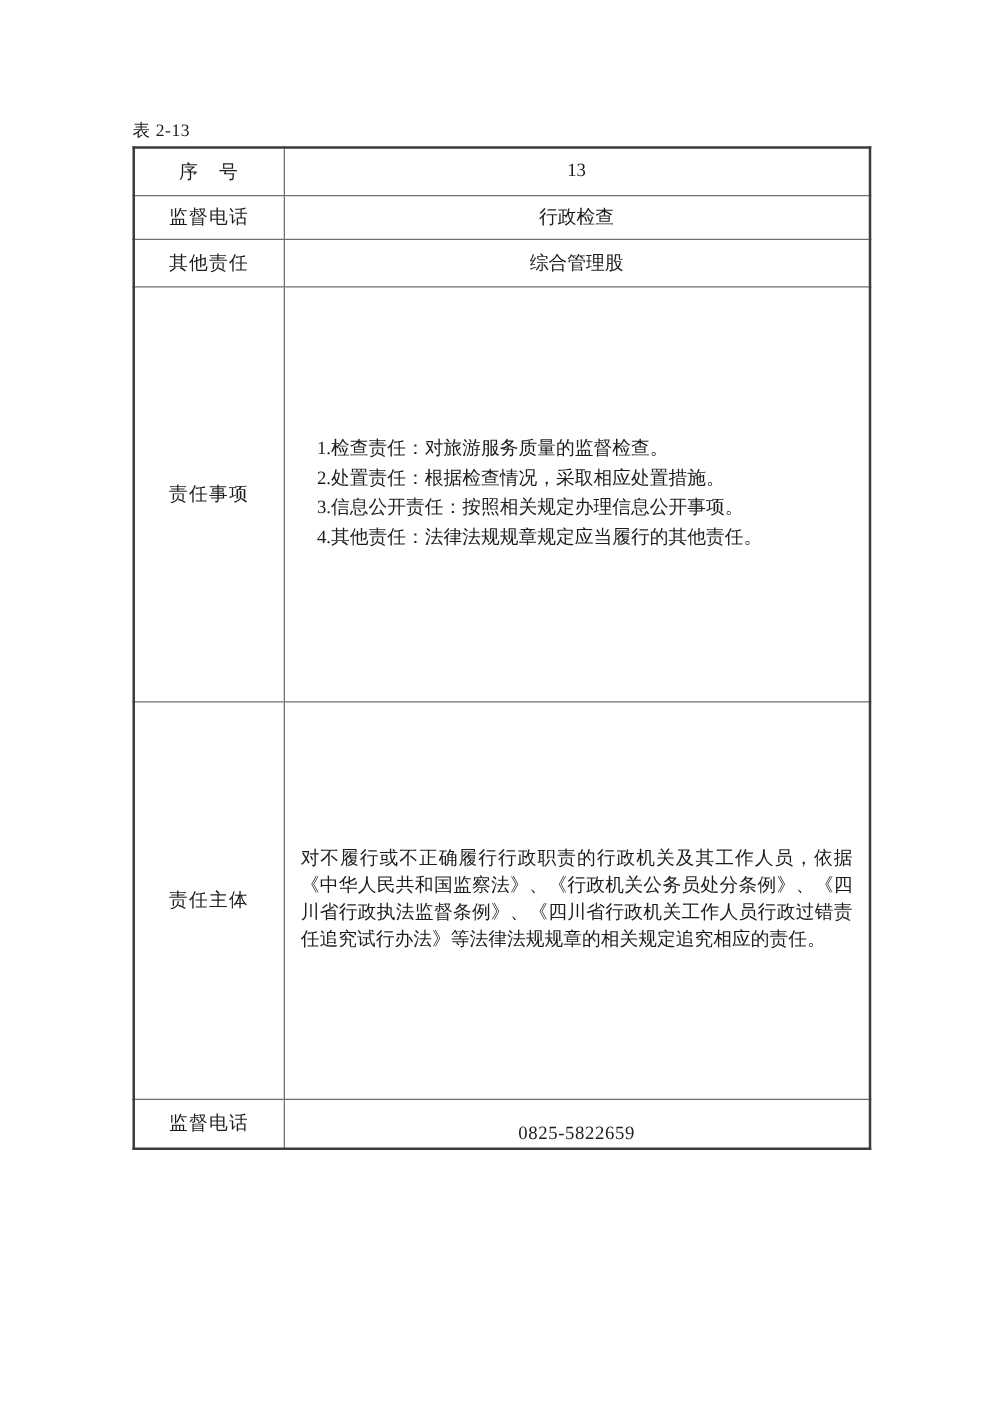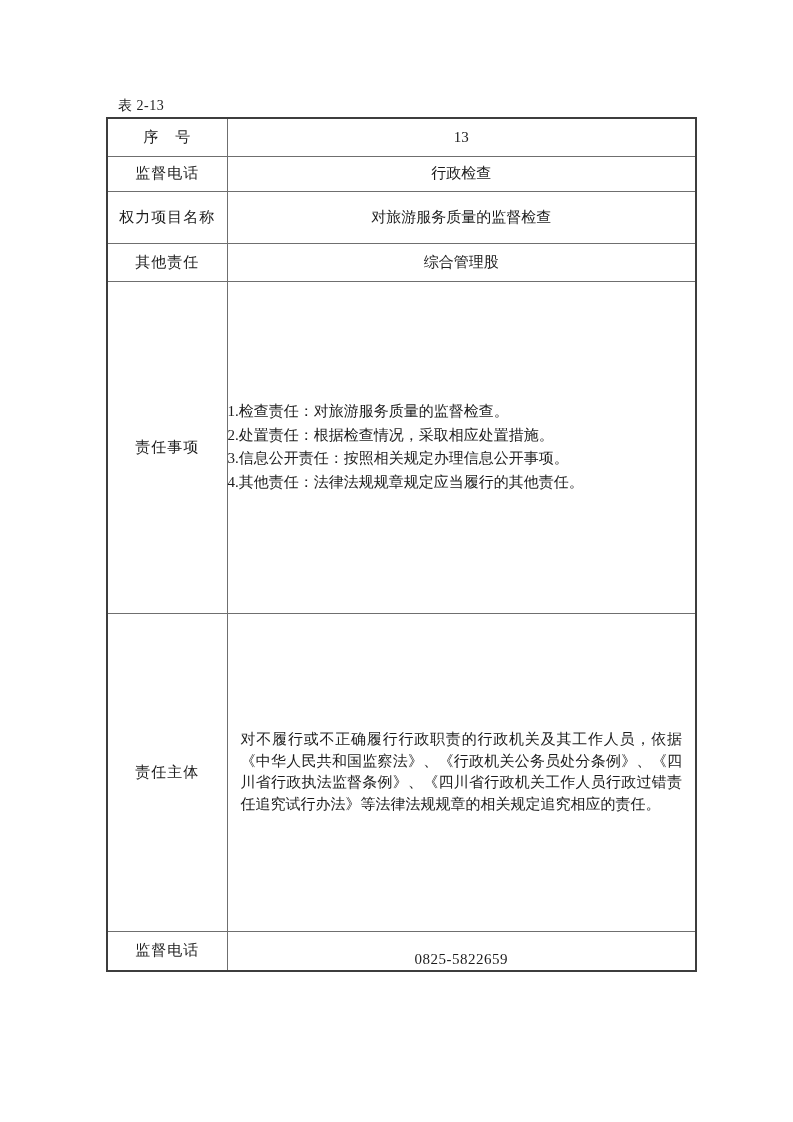--- a/index.html
+++ b/index.html
@@ -11,21 +11,20 @@
     overflow: hidden;
   }
   .doc {
     position: absolute;
     left: 106px;
     top: 98px;
   }
   .caption {
     font-size: 14px;
     line-height: 15px;
-    margin-left: 12px;
     margin-bottom: 4px;
     letter-spacing: 0.5px;
   }
   table.power-table {
     border-collapse: collapse;
     table-layout: fixed;
     width: 589px;
     border: 2px solid #3d3d3d;
   }
   td {
@@ -46,20 +45,21 @@
   }
   tr.row-seq      { height: 38px; }
   tr.row-type     { height: 35px; }
   tr.row-name     { height: 52px; }
   tr.row-subject  { height: 38px; }
   tr.row-duties   { height: 332px; }
   tr.row-pursuit  { height: 318px; }
   tr.row-phone    { height: 40px; }
   td.duties-cell {
     text-align: left;
+    padding-left: 26px;
     padding-right: 8px;
   }
   .duty-line {
     line-height: 23.5px;
   }
   td.pursuit-cell {
     text-align: justify;
     text-justify: inter-ideograph;
     padding: 0 13px;
   }
@@ -89,24 +89,20 @@
       <tr class="row-seq">
         <td class="label-cell">序　号</td>
         <td class="value-cell">13</td>
       </tr>
 
       <tr class="row-type">
         <td class="label-cell">监督电话</td>
         <td class="value-cell">行政检查</td>
       </tr>
 
-      <tr class="row-name">
-        <td class="label-cell">权力项目名称</td>
-        <td class="value-cell">对旅游服务质量的监督检查</td>
-      </tr>
 
       <tr class="row-subject">
         <td class="label-cell">其他责任</td>
         <td class="value-cell">综合管理股</td>
       </tr>
 
       <tr class="row-duties">
         <td class="label-cell">责任事项</td>
         <td class="duties-cell">
           <div class="duty-line">1.检查责任：对旅游服务质量的监督检查。</div>

